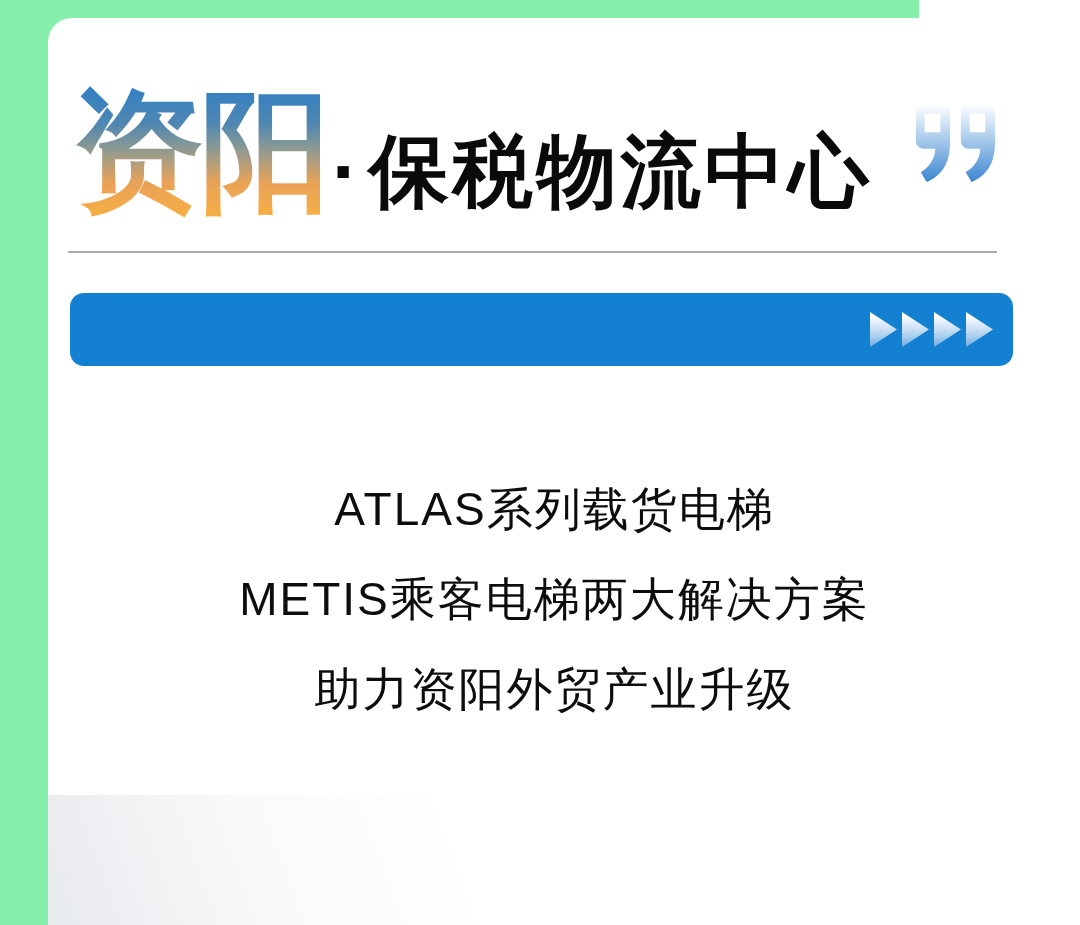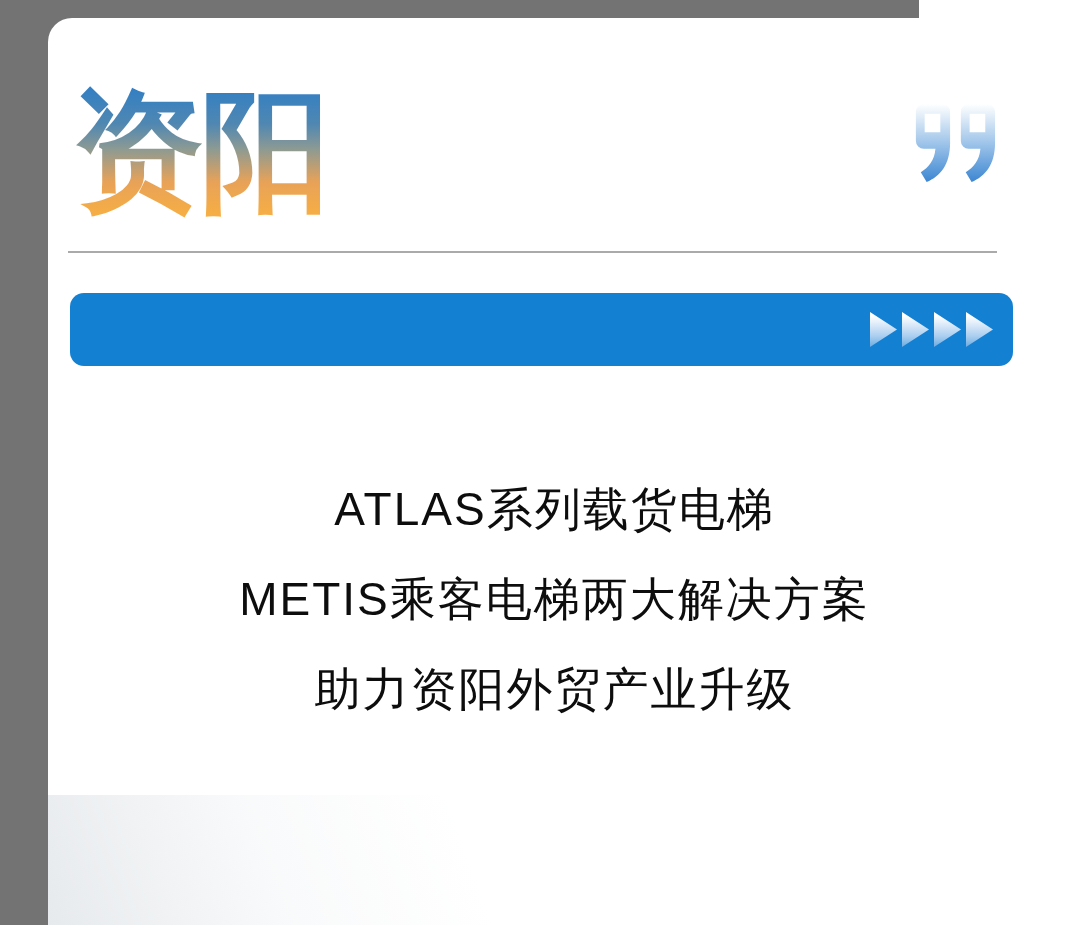--- a/index.html
+++ b/index.html
@@ -3,21 +3,21 @@
 <meta charset="utf-8">
 <style>
   * { margin: 0; padding: 0; box-sizing: border-box; }
   html, body { width: 1080px; height: 925px; overflow: hidden; }
   body { font-family: "Liberation Sans", sans-serif; }
 
   .page {
     position: relative;
     width: 919px;
     height: 925px;
-    background: #737373;
+    background: #86efac;
   }
 
   .card {
     position: absolute;
     left: 48px;
     top: 18px;
     width: 985px;
     height: 907px;
     background: #ffffff;
     border-radius: 24px 24px 0 0;
@@ -131,20 +131,23 @@
 </style>
 </head>
 <body>
 
 <div class="page">
   <div class="card">
 
     <div class="header">
       <div class="brand">资阳</div>
 
+      <div class="main-title">
+        <span class="sep">·</span><span>保税物流中心</span>
+      </div>
 
       <svg class="quote-mark" viewBox="0 0 88 80" aria-hidden="true">
         <defs>
           <linearGradient id="qg" x1="0" y1="0" x2="0" y2="1">
             <stop offset="0" stop-color="#ffffff"></stop>
             <stop offset="0.45" stop-color="#a9cbec"></stop>
             <stop offset="1" stop-color="#3c86d2"></stop>
           </linearGradient>
         </defs>
         <path fill="url(#qg)" fill-rule="evenodd" d="M13,0 h19 a8,8 0 0 1 8,8 v32 c0,22 -10,34 -24,40 l-6,-10 c8,-5 14,-12 15,-24 h-12 a8,8 0 0 1 -8,-8 v-30 a8,8 0 0 1 8,-8 z M14,10 h16 v19 h-16 z"></path>

